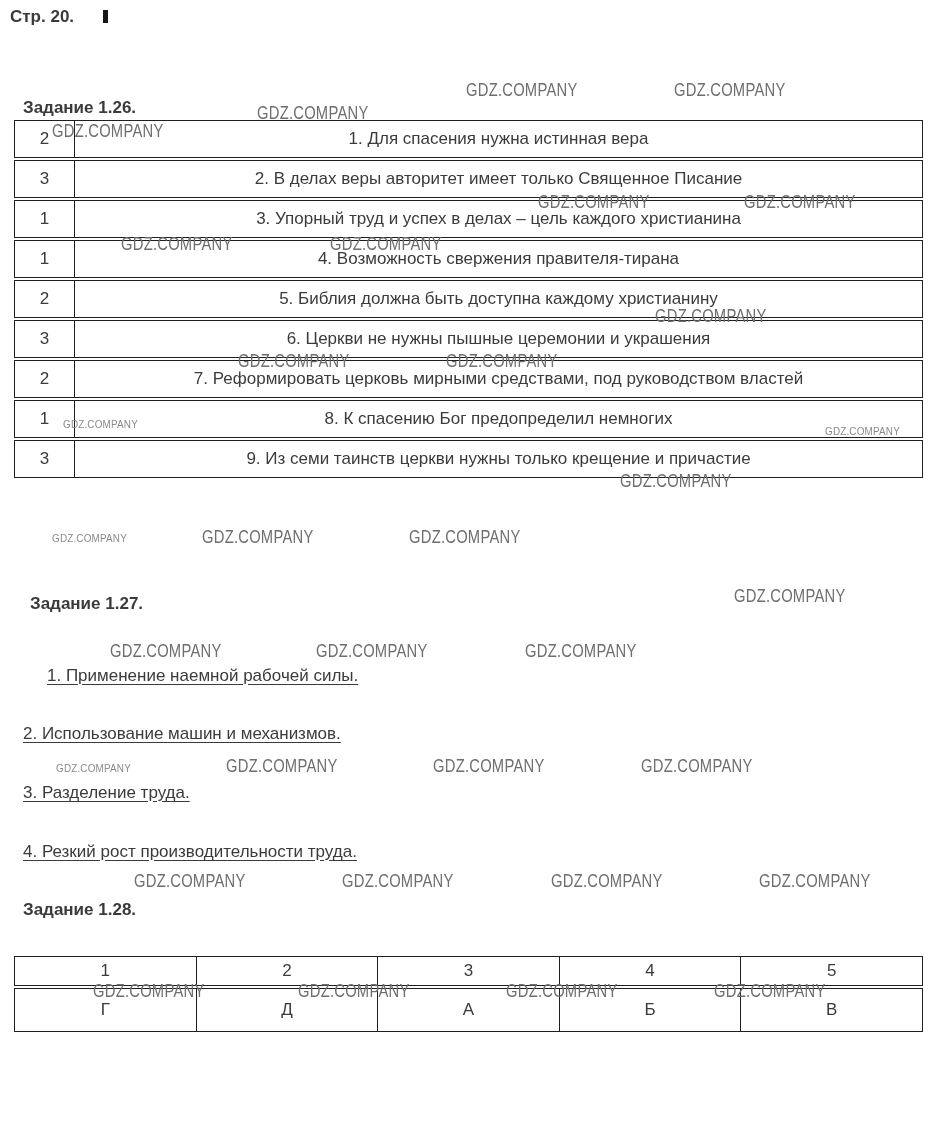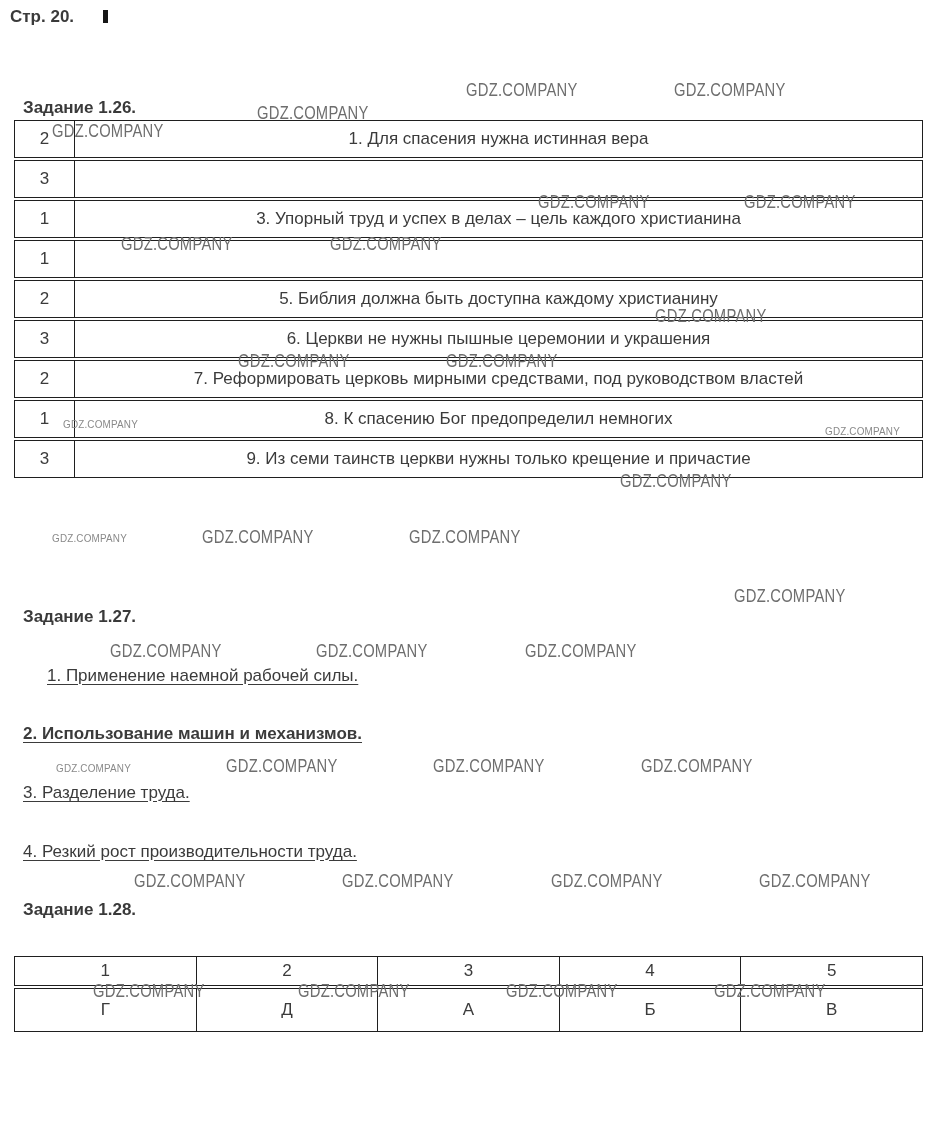--- a/index.html
+++ b/index.html
@@ -17,21 +17,21 @@
   .hdr-mark {
     position:absolute; left:103px; top:10px;
     width:5px; height:13px; background:#161616;
   }
 
   .task-title {
     position:absolute; left:23px;
     font-size:17px; font-weight:bold; color:#3a3a3a;
   }
   .t126 { top:66px;margin-top:32px; }
-  .t127 { top:607px; }
+  .t127 { top:594px;margin-left:7px; }
   .t128 { top:900px; }
 
   .section-title {
     position:absolute; left:23px; top:552px;
     font-size:18px; font-weight:bold; color:#3a3a3a; white-space:nowrap;
   }
 
   
   .tbl1 { position:absolute; left:14px; top:120px; width:909px; }
   .trow {
@@ -46,21 +46,21 @@
   .trow .txt {
     flex:1; display:flex; align-items:center; justify-content:center;
     text-align:center; font-size:17px; color:#3b3b3b;
   }
 
   
   .item {
     position:absolute; left:23px; font-size:17px; color:#3b3b3b;
     text-decoration:underline; text-underline-offset:3px; white-space:nowrap;
   }
-  .i1 { top:666px;margin-left:24px; } .i2 { top:724px;font-weight:bold; } .i3 { top:783px; } .i4 { top:842px; }
+  .i1 { top:666px;margin-left:24px; } .i2 { top:724px; } .i3 { top:783px; } .i4 { top:842px; }
 
   
   .tbl2 { position:absolute; left:14px; top:956px; width:909px; }
   .t2row { display:flex; border:1px solid #1f1f1f; margin-bottom:2px; }
   .t2row.header { height:30px; }
   .t2row.answers { height:44px; }
   .t2cell {
     flex:1; display:flex; align-items:center; justify-content:center;
     font-size:17px; color:#3b3b3b; border-right:1px solid #1f1f1f;
   }
@@ -84,27 +84,29 @@
 
   <div class="task-title t126">Задание 1.26.</div>
 
   <div class="tbl1">
     <div class="trow">
       <div class="num">2</div>
       <div class="txt">1. Для спасения нужна истинная вера</div>
     </div>
     <div class="trow">
       <div class="num">3</div>
+      <div class="txt">2. В делах веры авторитет имеет только Священное Писание</div>
     </div>
     <div class="trow">
       <div class="num">1</div>
       <div class="txt">3. Упорный труд и успех в делах – цель каждого христианина</div>
     </div>
     <div class="trow">
       <div class="num">1</div>
+      <div class="txt">4. Возможность свержения правителя-тирана</div>
     </div>
     <div class="trow">
       <div class="num">2</div>
       <div class="txt">5. Библия должна быть доступна каждому христианину</div>
     </div>
     <div class="trow">
       <div class="num">3</div>
       <div class="txt">6. Церкви не нужны пышные церемонии и украшения</div>
     </div>
     <div class="trow">

